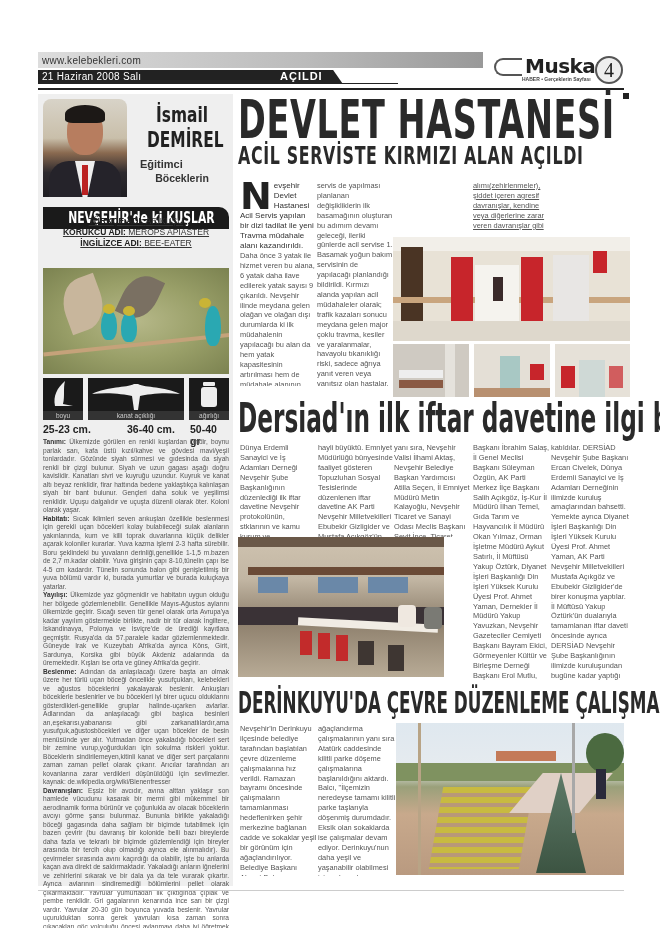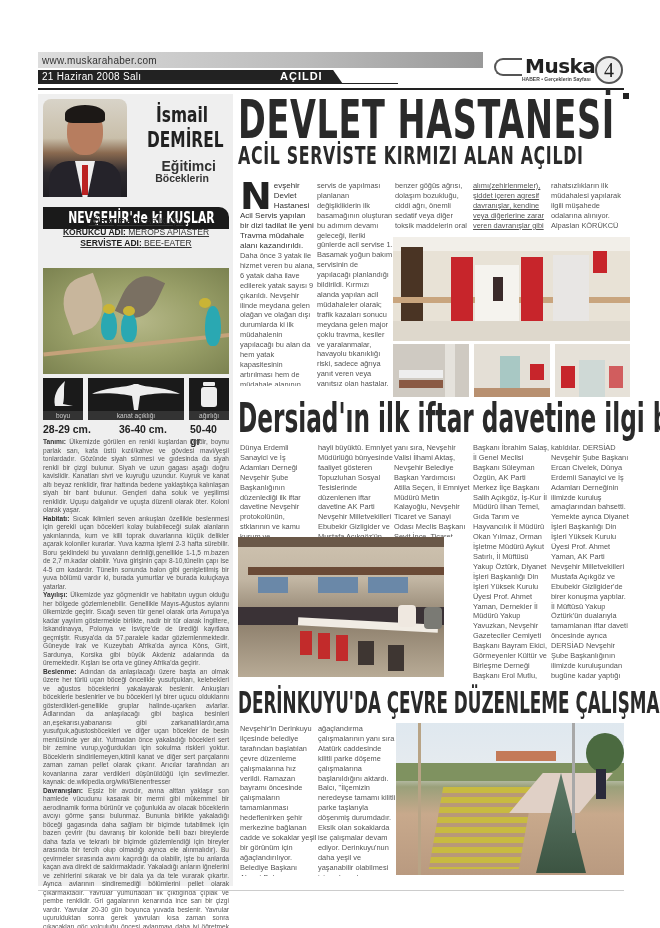--- a/index.html
+++ b/index.html
@@ -22,21 +22,21 @@
 
 .left{position:absolute;left:38px;top:94px;width:195px;height:792px;background:#efefef;}
 .photo{position:absolute;left:43px;top:99px;width:84px;height:98px;background:linear-gradient(180deg,#d8d3c8 0%,#c9bfaa 40%,#8a6a50 55%,#2d2a2e 75%,#1e1d22 100%);border-radius:8px 8px 0 0;overflow:hidden;}
 .face{position:absolute;left:24px;top:10px;width:36px;height:46px;border-radius:45%;background:#b77d5f;}
 .hair{position:absolute;left:22px;top:6px;width:40px;height:18px;border-radius:50% 50% 20% 20%;background:#1c1816;}
 .suit{position:absolute;left:6px;top:62px;width:72px;height:40px;background:#25232a;border-radius:20px 20px 0 0;}
 .shirt{position:absolute;left:32px;top:62px;width:20px;height:38px;background:#eee;clip-path:polygon(0 0,100% 0,60% 100%,40% 100%);}
 .tie{position:absolute;left:39px;top:66px;width:6px;height:30px;background:#b22;}
 .author-first{position:absolute;left:132px;top:102px;width:100px;text-align:center;font-size:22px;font-weight:bold;color:#222;font-family:"DejaVu Sans",sans-serif;transform:scaleX(0.7);letter-spacing:0px;}
 .author-last{position:absolute;left:132px;top:127px;width:100px;text-align:center;font-size:22px;font-weight:bold;color:#222;font-family:"DejaVu Sans",sans-serif;transform:scaleX(0.7);}
-.author-role1{position:absolute;left:116px;top:158px;width:100px;text-align:right;font-size:14px;font-weight:bold;color:#333;}
+.author-role1{position:absolute;left:140px;top:158px;width:100px;text-align:left;font-size:11px;font-weight:bold;color:#333;}
 .author-role2{position:absolute;left:132px;top:172px;width:100px;text-align:center;font-size:10.5px;font-weight:bold;color:#333;}
 .kus-banner{position:absolute;left:43px;top:207px;width:186px;height:22px;background:#1a1a1a;border-radius:0 10px 0 0;}
 .kus-title{position:absolute;left:43px;top:209px;width:180px;text-align:center;color:#fff;font-weight:bold;font-size:15px;font-family:"DejaVu Sans",sans-serif;transform:scaleX(0.72);white-space:nowrap;}
 .bird-names{position:absolute;left:43px;top:216px;width:186px;text-align:center;font-size:8.5px;line-height:11px;color:#333;text-decoration:underline;}
 .bird-names b{color:#222;}
 .bird-photo{position:absolute;left:43px;top:268px;width:186px;height:106px;background:radial-gradient(ellipse at 50% 50%,#b6b889 0%,#9aa069 50%,#7b8250 100%);overflow:hidden;}
 .branch{position:absolute;left:0;top:74px;width:200px;height:4px;background:#c5a27a;transform:rotate(-6deg);}
 .bird{position:absolute;width:16px;height:30px;border-radius:50% 50% 40% 40%;background:#2aa8b2;}
 .bird-head{position:absolute;width:12px;height:10px;border-radius:50%;background:#c9b436;}
 .wing{position:absolute;background:#c8b69c;border-radius:60% 0 60% 0;}
@@ -62,21 +62,21 @@
 .h3{position:absolute;left:238px;top:687px;width:392px;font-size:30px;font-weight:bold;color:#2a2a2a;font-family:"DejaVu Sans",sans-serif;white-space:nowrap;transform-origin:left top;transform:scaleX(0.56);line-height:32px;}
 .park-photo{position:absolute;left:396px;top:723px;width:228px;height:152px;background:linear-gradient(180deg,#dfe8ef 0%,#e6ebef 30%,#9aa07a 42%,#c8a98c 60%,#b99a80 100%);overflow:hidden;}
 .bottom-line{position:absolute;left:38px;top:890px;width:586px;height:1px;background:#ccc;}
 </style>
 </head>
 <body>
 
 <div class="page">
 
   <div class="hdr-bar"></div>
-  <div class="hdr-url">www.muskarahaber.com</div>
+  <div class="hdr-url">www.kelebekleri.com</div>
   <div class="hdr-black"></div>
   <div class="hdr-black2"></div>
   <div class="hdr-date">21 Haziran 2008 Salı</div>
   <div class="hdr-guncel">AÇILDI</div>
   <div class="hdr-line2"></div>
   <div class="hdr-line"></div>
   <div class="logo-swirl"></div>
   <div class="logo-main">Muskara</div>
   <div class="logo-sub">HABER • Gerçeklerin Sayfası</div>
   <div class="page-num">4</div>
@@ -94,21 +94,21 @@
   <div class="author-last">DEMİREL</div>
   <div class="author-role1">Eğitimci</div>
   <div class="author-role2">Böceklerin</div>
 
   <div class="kus-banner"></div>
   <div class="kus-title">NEVŞEHİR'de ki KUŞLAR</div>
 
   <div class="bird-names">
     <div><b>TÜRKÇE ADI:</b> <span>ARIKUŞU</span></div>
     <div><b>KÖRÜKCÜ ADI:</b> <span>MEROPS APIASTER</span></div>
-    <div><b>SERVİSTE ADI:</b> <span>BEE-EATER</span></div>
+    <div><b>İNGİLİZCE ADI:</b> <span>BEE-EATER</span></div>
   </div>
 
   <div class="bird-photo">
     <div class="branch"></div>
     <div class="wing" style="left:20px;top:10px;width:40px;height:52px;transform:rotate(-20deg);"></div>
     <div class="wing" style="left:80px;top:6px;width:34px;height:46px;transform:rotate(25deg);background:#7a7062;"></div>
     <div class="bird" style="left:58px;top:42px;"></div>
     <div class="bird-head" style="left:60px;top:36px;"></div>
     <div class="bird" style="left:78px;top:44px;"></div>
     <div class="bird-head" style="left:80px;top:38px;"></div>
@@ -132,44 +132,42 @@
     <div class="icon-box" style="left:146px;width:40px;">
       <svg width="40" height="33" viewBox="0 0 40 33">
           <rect x="14" y="4" width="12" height="4" rx="1" fill="#eee"></rect>
           <rect x="12" y="9" width="16" height="20" rx="3" fill="#eee"></rect>
         </svg>
       <div class="icon-lbl">ağırlığı</div>
     </div>
   </div>
 
   <div class="measures">
-    <span style="left:0;">28-29 cm.</span>
-    <span style="left:76px;">36-40 cm.</span>
+    <span style="left:0;">25-23 cm.</span>
+    <span style="left:84px;">36-40 cm.</span>
     <span style="left:147px;">50-40 gr</span>
   </div>
 
   <div class="bird-text">
     <p><b>Tanımı:</b> <span>Ülkemizde görülen en renkli kuşlardan biridir, boynu parlak sarı, kafa üstü kızıl/kahve ve gövdesi mavi/yeşil tonlardadır. Gözünde siyah sürmesi ve gıdesinda da siyah renkli bir çizgi bulunur. Siyah ve uzun gagası aşağı doğru kavislidir. Kanatları sivri ve kuyruğu uzundur. Kuyruk ve kanat altı beyaz renklidir, firar hattında bedene yaklaştıkça kalınlaşan siyah bir bant bulunur. Gençleri daha soluk ve yeşilimsi renklidir. Uçuşu dalgalıdır ve uçuşta düzenli olarak öter. Koloni olarak yaşar.</span></p>
     <p><b>Habitatı:</b> <span>Sıcak iklimleri seven arıkuşları özellikle beslenmesi için gerekli uçan böcekleri kolay bulabileceği sulak alanların yakınlarında, kum ve killi toprak duvarlarına küçük delikler açarak koloniler kurarlar. Yuva kazma işlemi 2-3 hafta sürebilir. Boru şeklindeki bu yuvaların derinliği,genellikle 1-1,5 m.bazen de 2,7 m.kadar olabilir. Yuva girişinin çapı 8-10,tünelin çapı ise 4-5 cm kadardır. Tünelin sonunda balon gibi genişletilmiş bir yuva bölümü vardır ki, burada yumurtlar ve burada kuluçkaya yatarlar.</span></p>
     <p><b>Yayılışı:</b> <span>Ülkemizde yaz göçmenidir ve habitatın uygun olduğu her bölgede gözlemlenebilir. Genellikle Mayıs-Ağustos aylarını ülkemizde geçirir. Sıcağı seven tür genel olarak orta Avrupa'ya kadar yayılım göstermekle birlikte, nadir bir tür olarak İngiltere, İskandinavya, Polonya ve İsviçre'de de ürediği kayıtlara geçmiştir. Rusya'da da 57.paralele kadar gözlemlenmektedir. Güneyde Irak ve Kuzeybatı Afrika'da ayrıca Köns, Girit, Sardunya, Korsika gibi büyük Akdeniz adalarında da üremektedir. Kışları ise orta ve güney Afrika'da geçirir.</span></p>
     <p><b>Beslenme:</b> <span>Adından da anlaşılacağı üzere başta arı olmak üzere her türlü uçan böceği öncelikle yusufçukları, kelebekleri ve ağustos böceklerini yakalayarak beslenir. Arıkuşları böceklerle beslenirler ve bu böcekleri iyi birer uçucu olduklarını gösterdikleri-genellikle gruplar halinde-uçarken avlarlar. Adlarından da anlaşılacağı gibi başlıca besinleri arı,eşekarısı,yabanarısı gibi zarkanatlılardır,ama yusufçuk,ağustosböcekleri ve diğer uçan böcekler de besin menüsünde yer alır. Yutmadan önce yakaladığı böcekleri sert bir zemine vurup,yoğurdukları için sokulma riskleri yoktur. Böceklerin sindirilemeyen,kitinli kanat ve diğer sert parçalarını zaman zaman pellet olarak çıkarır. Arıcılar tarafından arı kovanlarına zarar verdikleri düşünüldüğü için sevilmezler. kaynak: de.wikipedia.org/wiki/Bienenfresser</span></p>
     <p><b>Davranışları:</b> <span>Eşsiz bir avcıdır, avına alttan yaklaşır son hamlede vücudunu kasarak bir mermi gibi mükemmel bir aerodinamik forma bürünür ve çoğunlukla av olacak böceklerin avcıyı görme şansı bulunmaz. Bununla birlikte yakaladığı böceği gagasında daha sağlam bir biçimde tutabilmek için bazen çevirir (bu davranış bir kolonide belli bazı bireylerde daha fazla ve tekrarlı bir biçimde gözlemlendiği için bireyler arasında bir tercih olup olmadığı ayrıca ele alınmalıdır). Bu çevirmeler sırasında avını kaçırdığı da olabilir, işte bu anlarda kaçan ava direkt de saldırmaktadır. Yakaladığı arıların iğnelerini ve zehirlerini sıkarak ve bir dala ya da tele vurarak çıkartır. Ayrıca avlarının sindiremediği bölümlerini pellet olarak çıkarmaktadır. Yavrular yumurtadan ilk çıktığında çıplak ve pembe renklidir. Gri gagalarının kenarında ince sarı bir çizgi vardır. Yavrular 20-30 gün boyunca yuvada beslenir. Yavrular uçurulduktan sonra gerek yavruları kısa zaman sonra çıkacakları göç yolculuğu öncesi avlanmayı daha iyi öğretmek için gerekse avın daha bol olduğu alanlara yakın olmak için koloninin yuvalandığı duvarlar terkedilir. Kolonide bütün yuvalar bir anda terkedilemez ama yavruyu geç çıkaran bireyler belli bir noktada koloniye katılır, sosyal yönü çok yüksek bir türdür.</span></p>
 
   </div>
 
   <div class="h1">DEVLET HASTANESİ</div>
   <div class="h1sub">ACİL SERVİSTE KIRMIZI ALAN AÇILDI</div>
 
   <div class="col" style="left:240px;top:181px;width:75px;height:205px;overflow:hidden;">
     <span class="dropcap">N</span><span class="lead">evşehir Devlet Hastanesi Acil Servis yapılan bir dizi tadilat ile yeni Travma müdahale alanı kazandırıldı.</span> <span>Daha önce 3 yatak ile hizmet veren bu alana, 6 yatak daha ilave edilerek yatak sayısı 9 çıkarıldı. Nevşehir ilinde meydana gelen olağan ve olağan dışı durumlarda ki ilk müdahalenin yapılacağı bu alan da hem yatak kapasitesinin artırılması hem de müdahale alanının büyütülmesi ile acil servis büyütülmüş oldu. Acil</span>
   </div>
   <div class="col" style="left:317px;top:181px;width:76px;height:205px;overflow:hidden;">servis de yapılması planlanan değişikliklerin ilk basamağının oluşturan bu adımım devamı geleceği, ileriki günlerde acil servise 1. Basamak yoğun bakım servisinin de yapılacağı planlandığı bildirildi. Kırmızı alanda yapılan acil müdahaleler olarak; trafik kazaları sonucu meydana gelen major çoklu travma, kesiler ve yaralanmalar, havayolu tıkanıklığı riski, sadece ağrıya yanıt veren veya yanıtsız olan hastalar, devam eden veya uzamış nöbet, ilaç aşırı alımı olan hastanın yanıtsız veya hipoventilasyonda olması, kardiyak ağrıya</div>
-  <div class="col" style="left:395px;top:181px;width:76px;height:52px;overflow:hidden;">benzer göğüs ağrısı, dolaşım bozukluğu, ciddi ağrı, önemli sedatif veya diğer toksik maddelerin oral</div>
   <div class="col" style="left:473px;top:181px;width:76px;height:52px;overflow:hidden;text-decoration:underline;">alımı(zehirlenmeler), şiddet içeren agresif davranışlar, kendine veya diğerlerine zarar veren davranışlar gibi</div>
-  <div class="col" style="left:551px;top:181px;width:79px;height:52px;overflow:hidden;">rahatsızlıkların ilk müdahalesi yapılarak ilgili müşahede odalarına alınıyor. Alpaslan KÖRÜKCÜ</div>
 
   <div class="hosp-big">
     <div style="position:absolute;left:0;top:0;width:237px;height:14px;background:#f2efe9;"></div>
     <div style="position:absolute;left:8px;top:10px;width:22px;height:90px;background:#4a3424;"></div>
     <div style="position:absolute;left:0;top:60px;width:237px;height:6px;background:#c9a57e;"></div>
     <div class="door" style="left:58px;top:20px;width:22px;height:64px;"></div>
     <div class="door" style="left:128px;top:20px;width:22px;height:64px;"></div>
     <div style="position:absolute;left:82px;top:28px;width:44px;height:60px;background:#f5f3ee;"></div>
     <div style="position:absolute;left:100px;top:40px;width:10px;height:24px;background:#3a2a2a;"></div>
     <div style="position:absolute;left:160px;top:18px;width:36px;height:80px;background:#e8e6e4;"></div>

